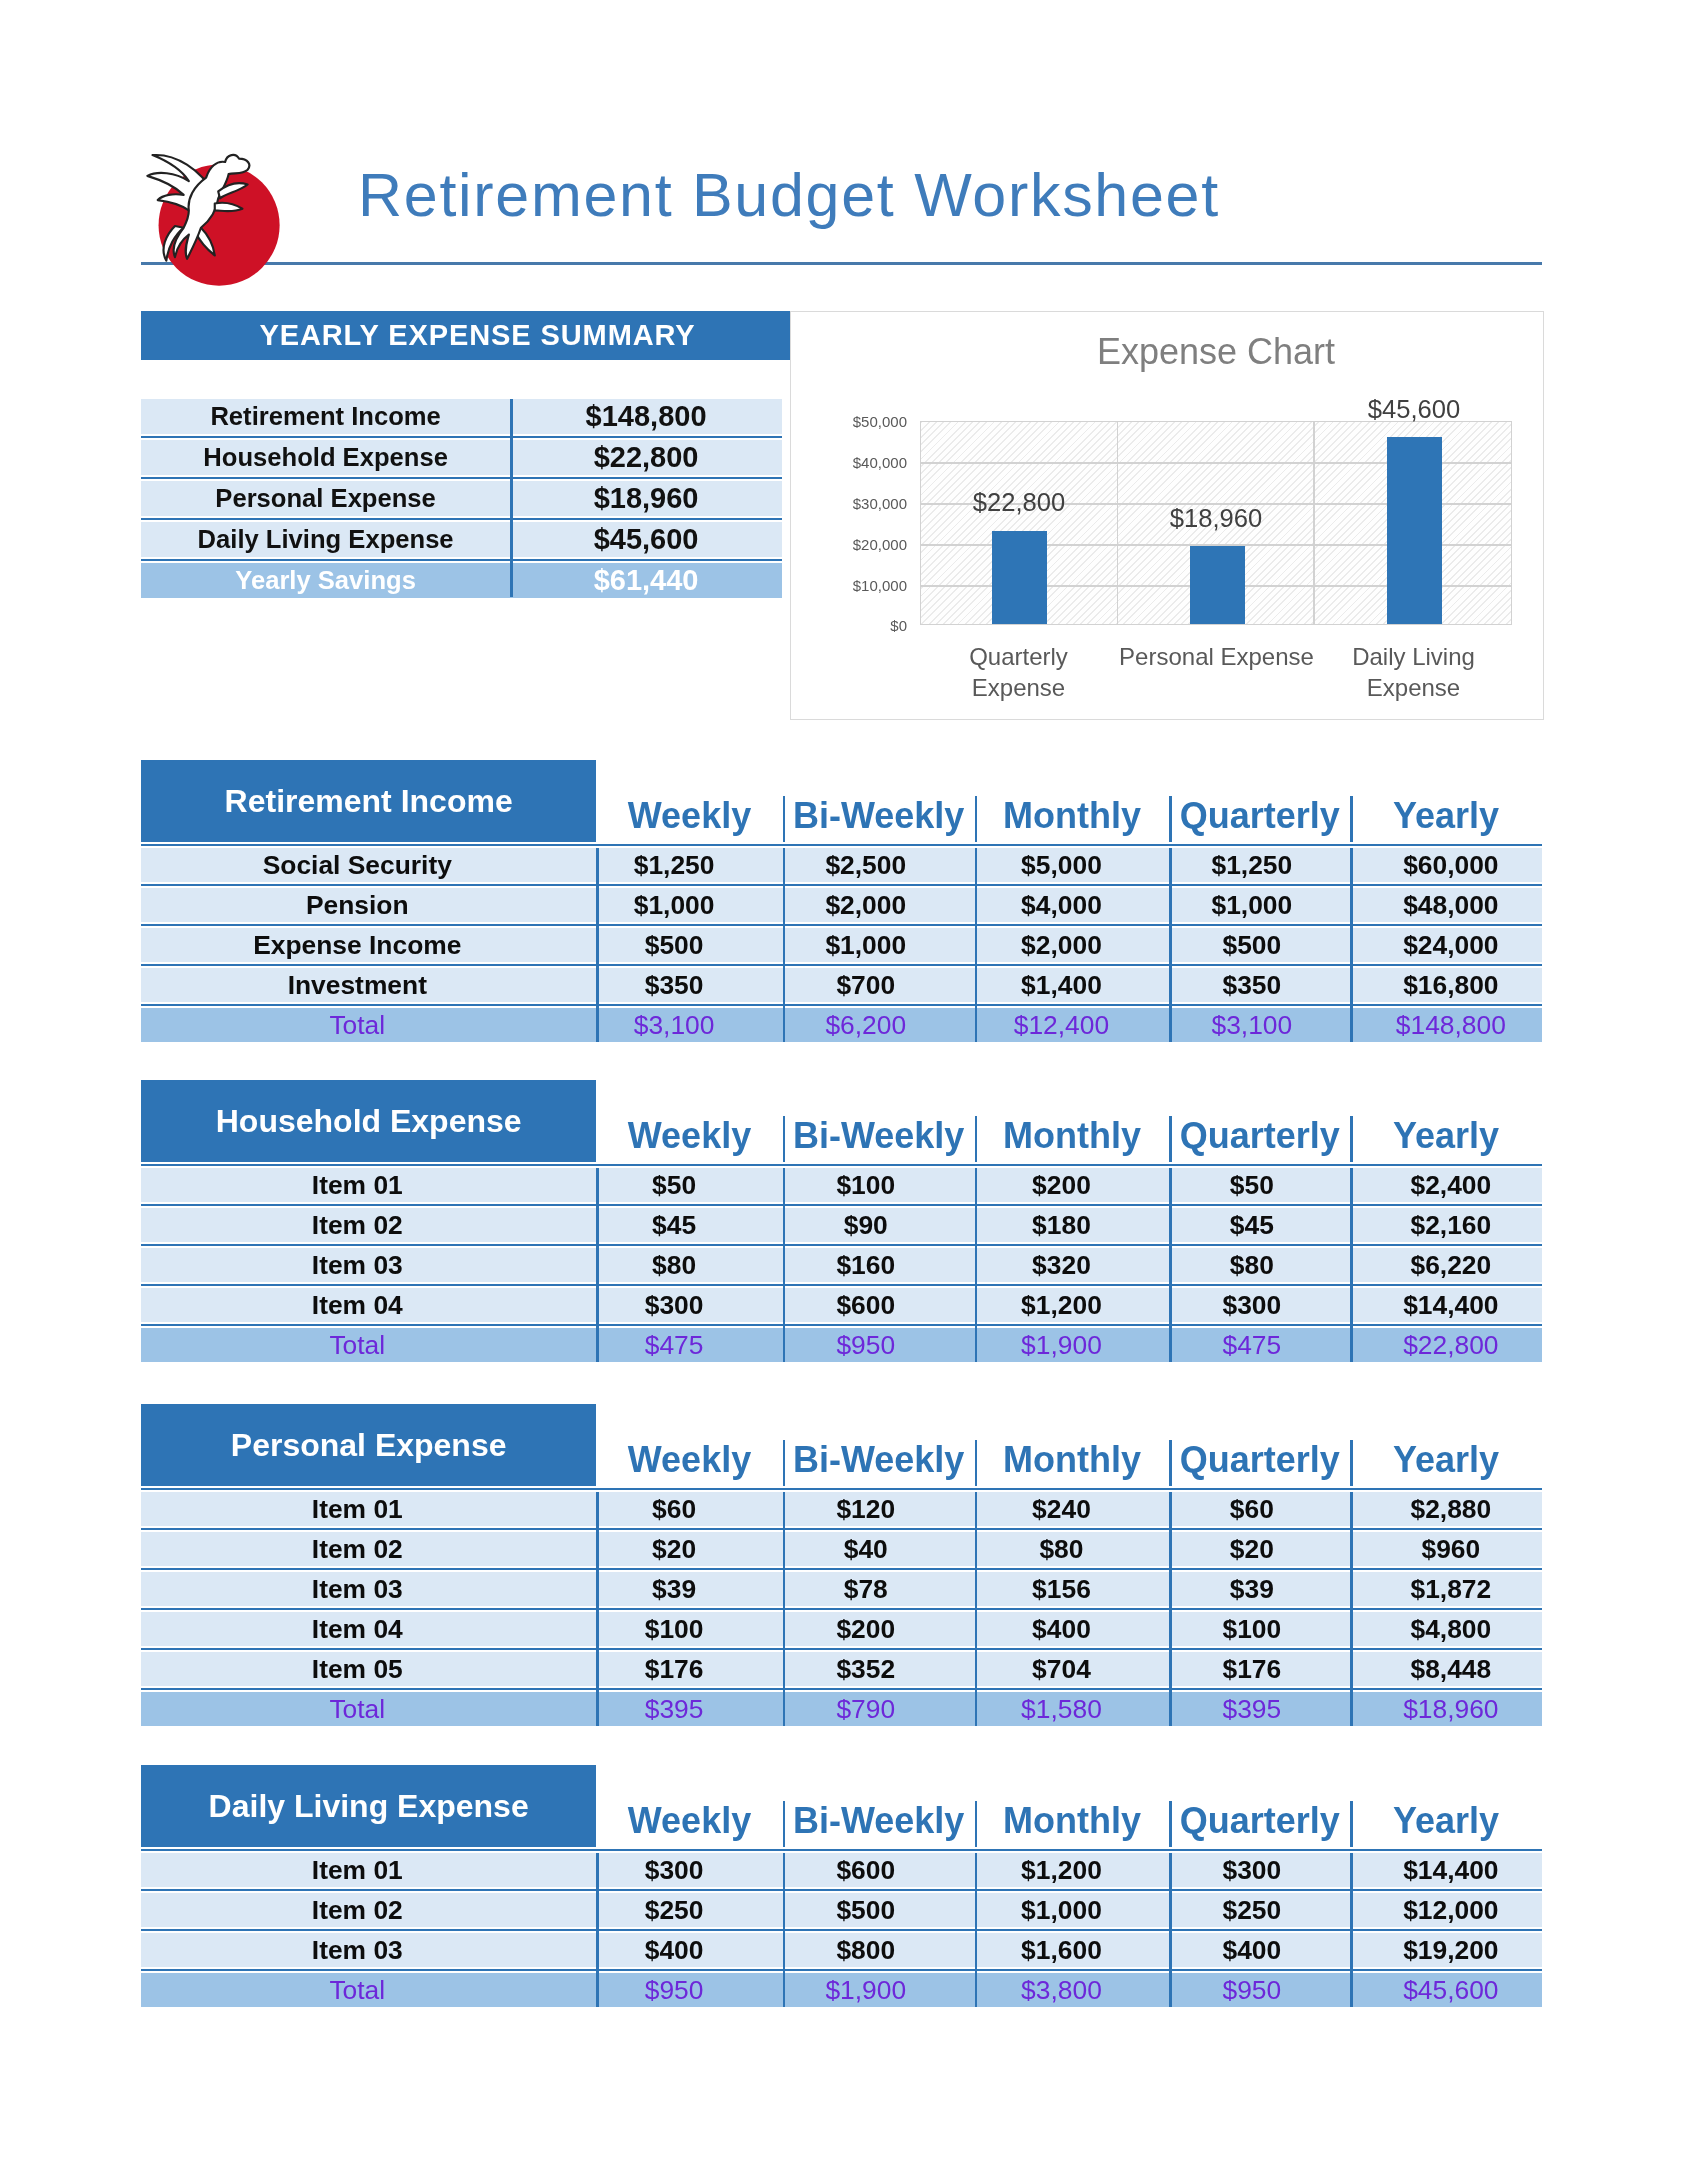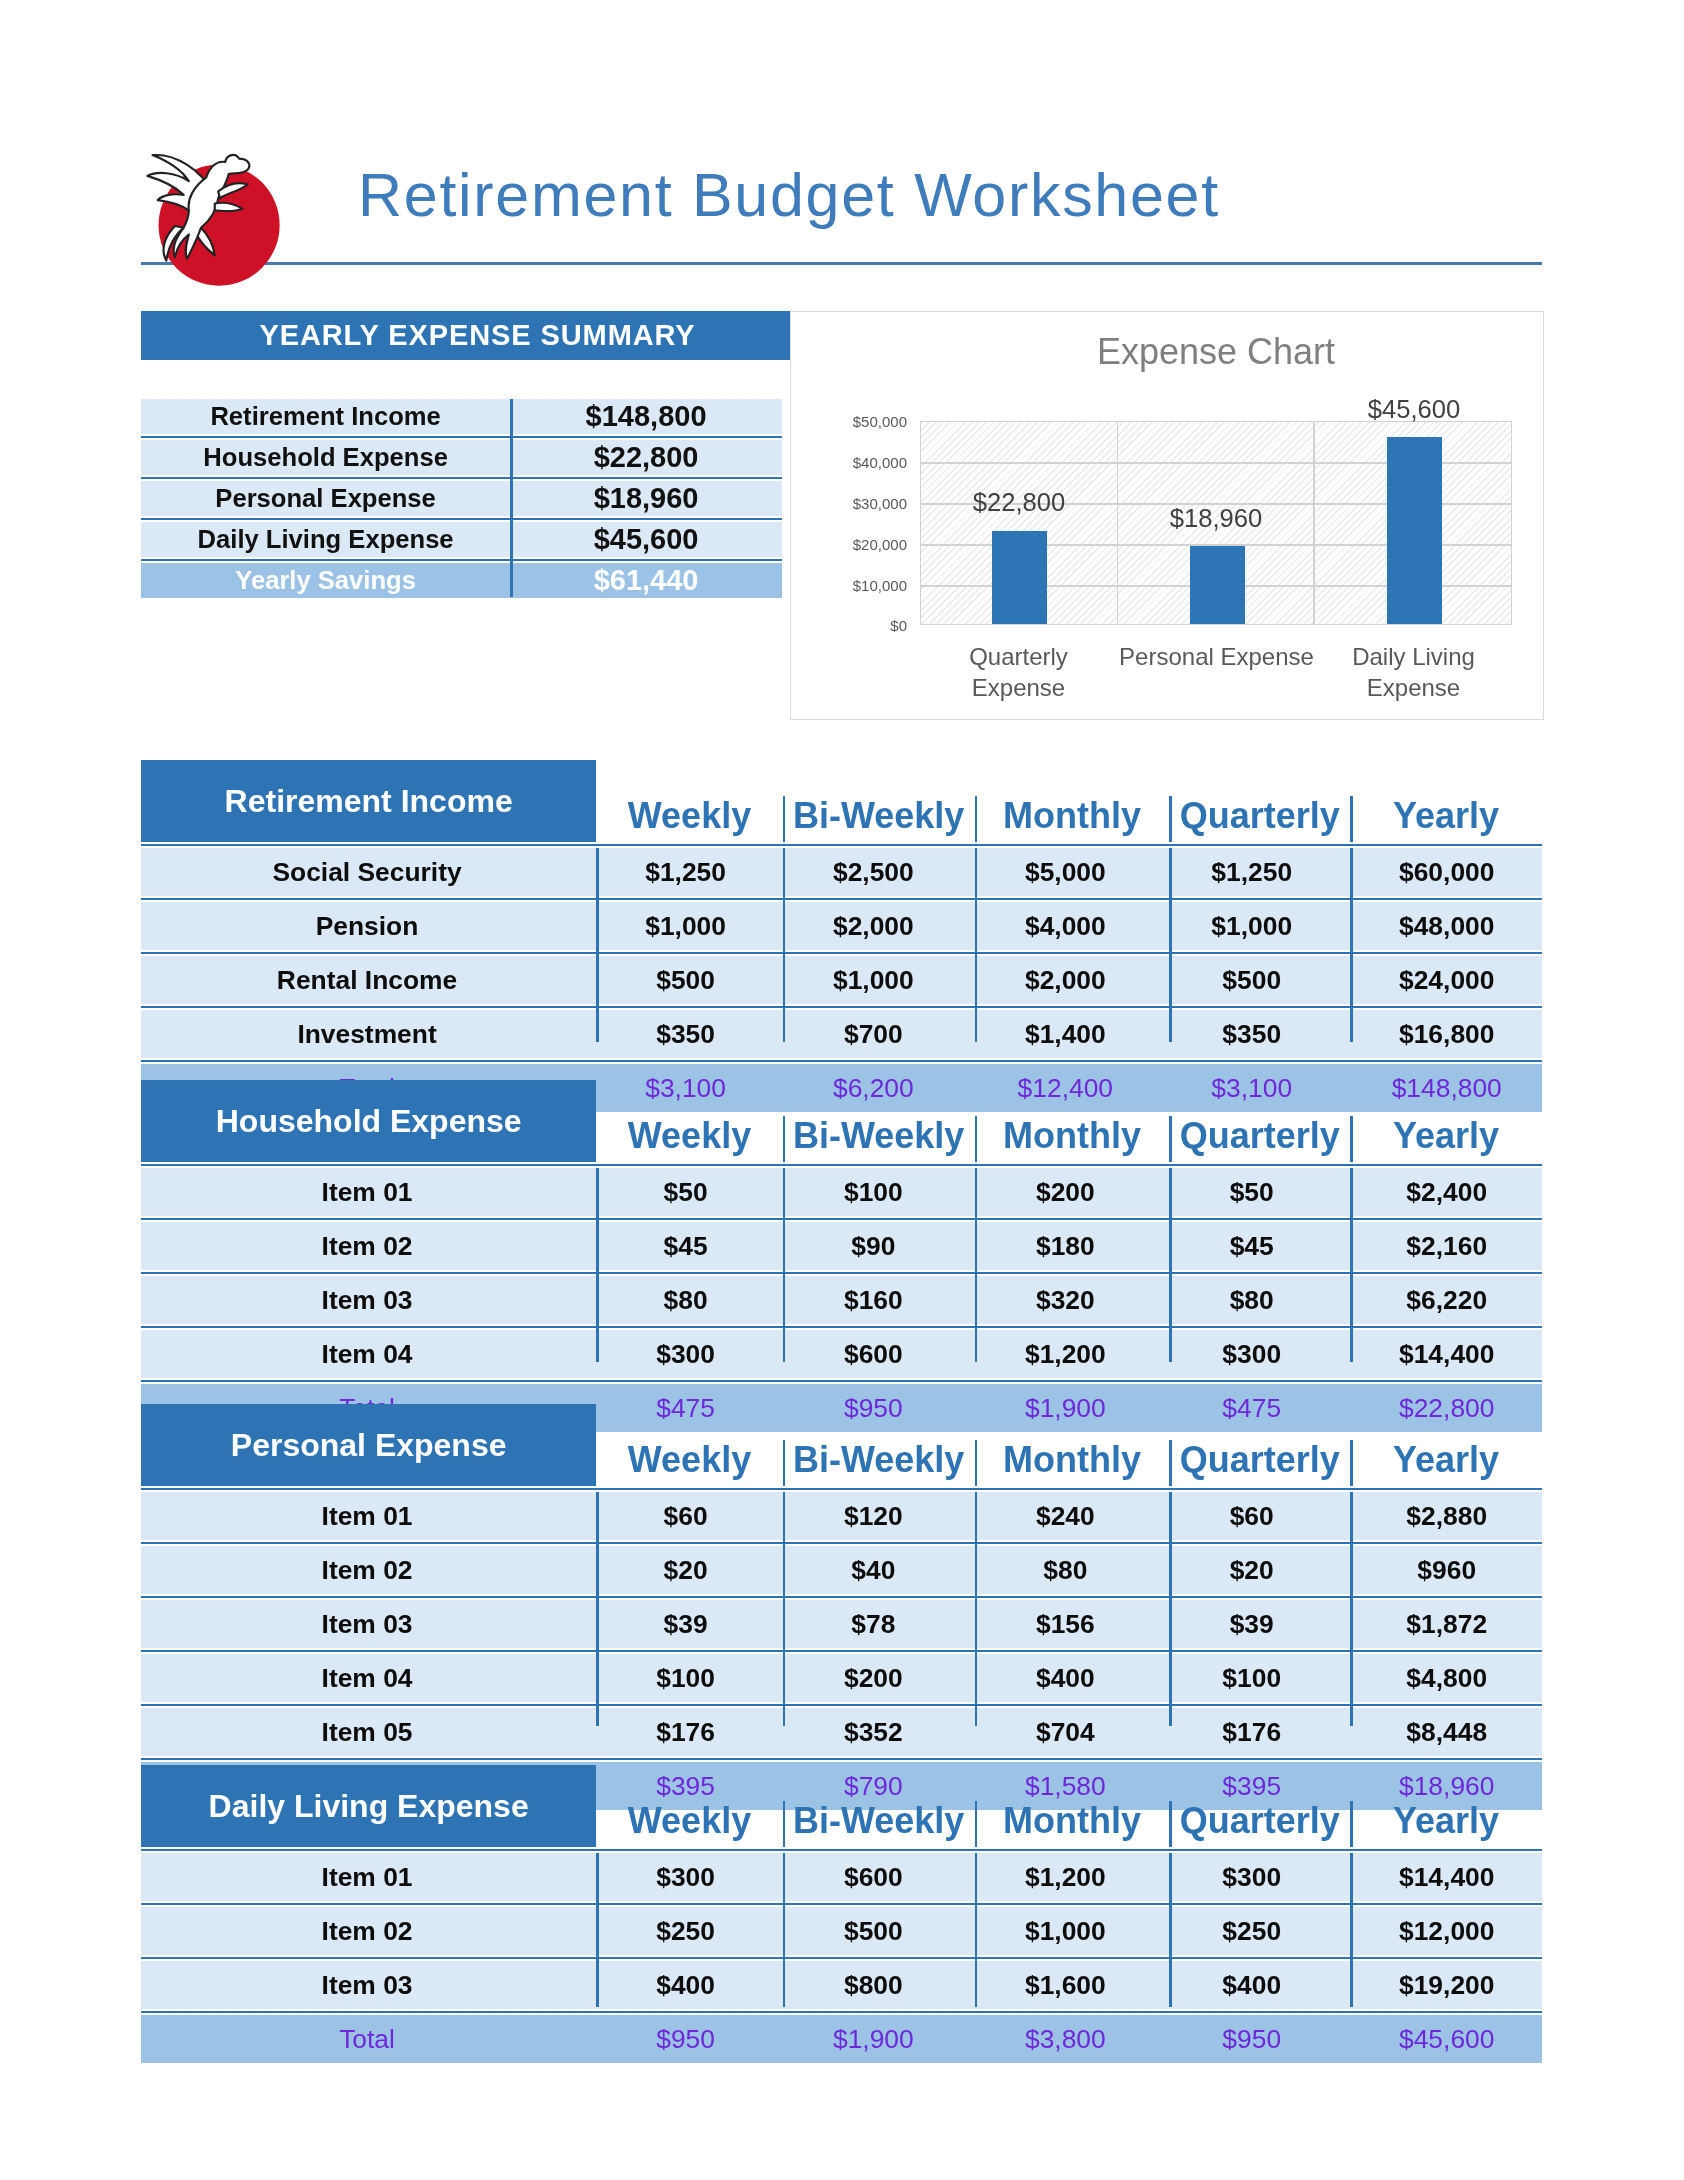--- a/index.html
+++ b/index.html
@@ -75,21 +75,21 @@
   .sec-title-block{
     position:absolute;left:0;top:0;width:32.5%;height:82px;
     background:var(--header_blue);color:#ffffff;font-weight:bold;font-size:32px;
     display:flex;align-items:center;justify-content:center;
   }
   .col-header{
     position:absolute;bottom:5.1px;text-align:center;
     color:var(--header_blue);font-weight:bold;font-size:36px;
   }
   .hdr-div{position:absolute;top:36px;height:46px;width:2.6px;background:var(--sep_blue);}
-  .trow{display:flex;height:48px;background:var(--row_blue);}
+  .trow{display:flex;height:34px;background:var(--row_blue);gap:12px;}
   .trow.total{background:var(--total_blue);}
   .tcell{display:flex;align-items:center;justify-content:center;font-size:26.4px;font-weight:600;color:#0d0d0d;}
   .trow.total .tcell{color:#6d28d9;font-weight:normal;}
   .c0{width:32.5%;} .c1{width:13.3%;} .c2{width:13.7%;} .c3{width:13.9%;} .c4{width:12.9%;} .c5{width:13.7%;padding-left:10px;}
 </style>
 </head>
 <body>
 
 <div class="page" style="--header_blue: #2E74B5; --row_blue: #DBE8F5; --total_blue: #9CC3E6; --sep_blue: #2E74B5; --title_blue: #3F7CBB; --rule_blue: #4779AB; --bar_blue: #2E75B6; --chart_border: #DADADA; --grid_gray: #D2D2D2; --chart_title_gray: #7F7F7F; --axis_gray: #595959; --data_label_gray: #404040; --logo_red: #CE1126;">
 
@@ -215,21 +215,21 @@
             <div class="tcell c1">$1,000</div>
             <div class="tcell c2">$2,000</div>
             <div class="tcell c3">$4,000</div>
             <div class="tcell c4">$1,000</div>
             <div class="tcell c5">$48,000</div>
           </div>
           <div class="sep">
             <div class="sep-line"></div>
           </div>
           <div class="trow">
-            <div class="tcell c0">Rental Income</div>
+            <div class="tcell c0">Expense Income</div>
             <div class="tcell c1">$500</div>
             <div class="tcell c2">$1,000</div>
             <div class="tcell c3">$2,000</div>
             <div class="tcell c4">$500</div>
             <div class="tcell c5">$24,000</div>
           </div>
           <div class="sep">
             <div class="sep-line"></div>
           </div>
           <div class="trow">

